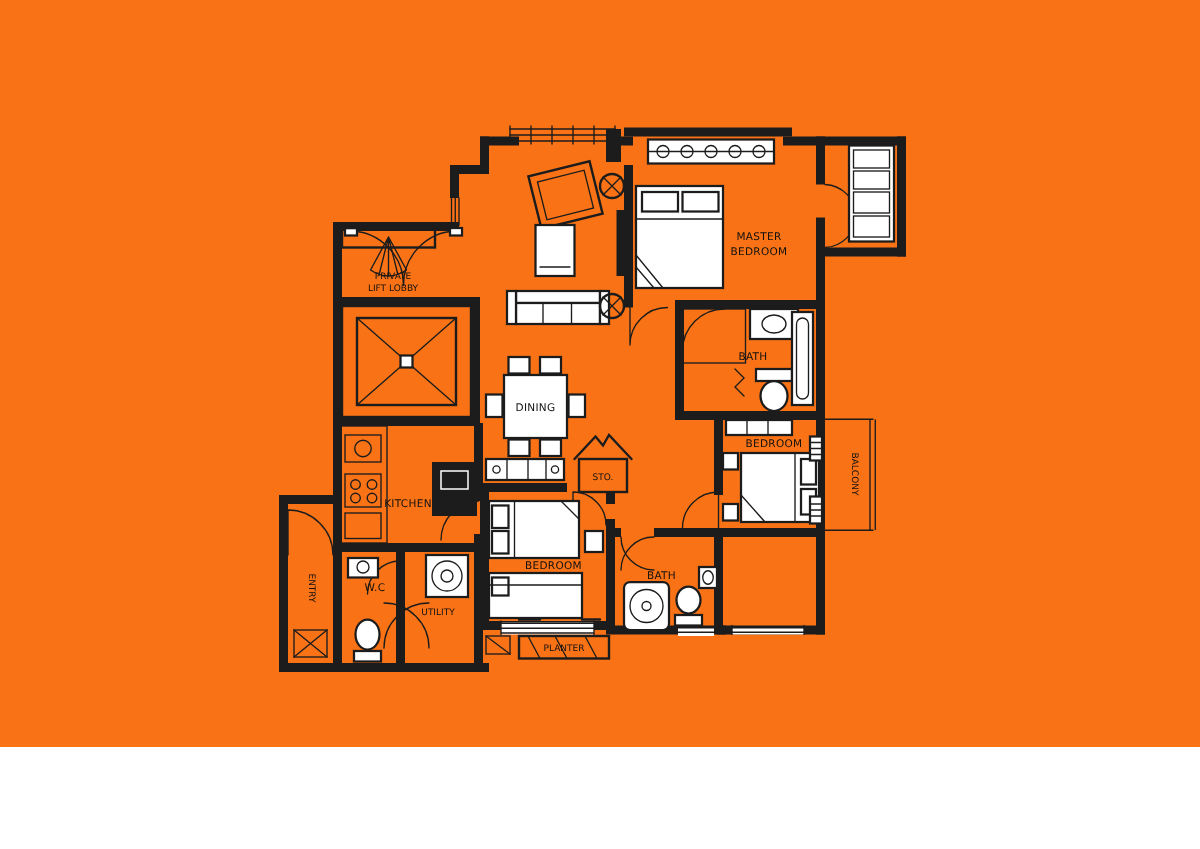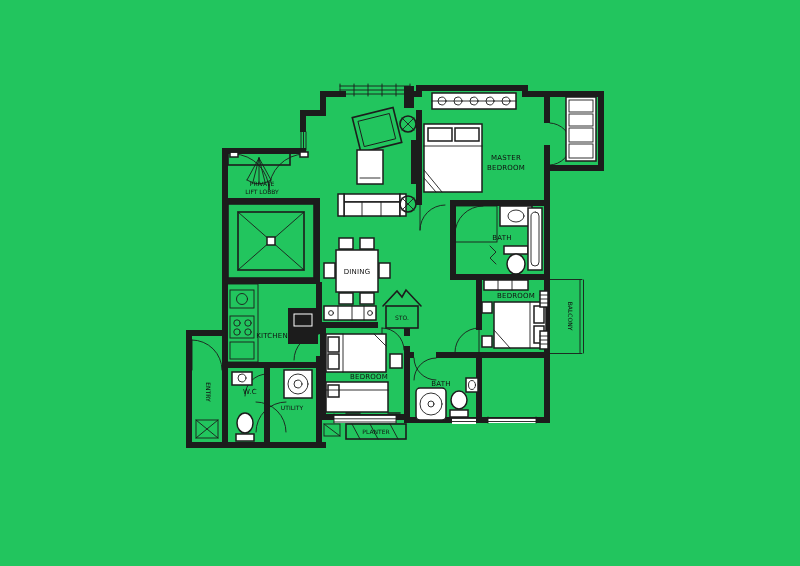--- a/index.html
+++ b/index.html
@@ -1,16 +1,16 @@
 <!DOCTYPE html>
 <html><head>
 <meta charset="utf-8">
 <style>
   html,body{margin:0;padding:0;background:#ffffff;}
-  .stage{position:relative;width:800px;height:566px;background:#22c55e;overflow:hidden;
+  .stage{position:relative;width:800px;height:498px;background:#f97316;overflow:hidden;
          font-family:"DejaVu Sans", sans-serif;}
   svg{position:absolute;left:0;top:0;}
   .wall{fill:#1c1c1c;}
   .ln{fill:none;stroke:#1c1c1c;stroke-width:1.6;stroke-linecap:round;}
   .thin{fill:none;stroke:#1c1c1c;stroke-width:0.9;stroke-linecap:round;}
   .furn{fill:#ffffff;stroke:#1c1c1c;stroke-width:1.5;}
   .furnf{fill:#1c1c1c;stroke:none;}
   .lbl{font:7px "DejaVu Sans", sans-serif;fill:#101010;letter-spacing:.2px;text-anchor:middle;}
   .lbl-sm{font:6px "DejaVu Sans", sans-serif;fill:#101010;text-anchor:middle;}
 </style>

